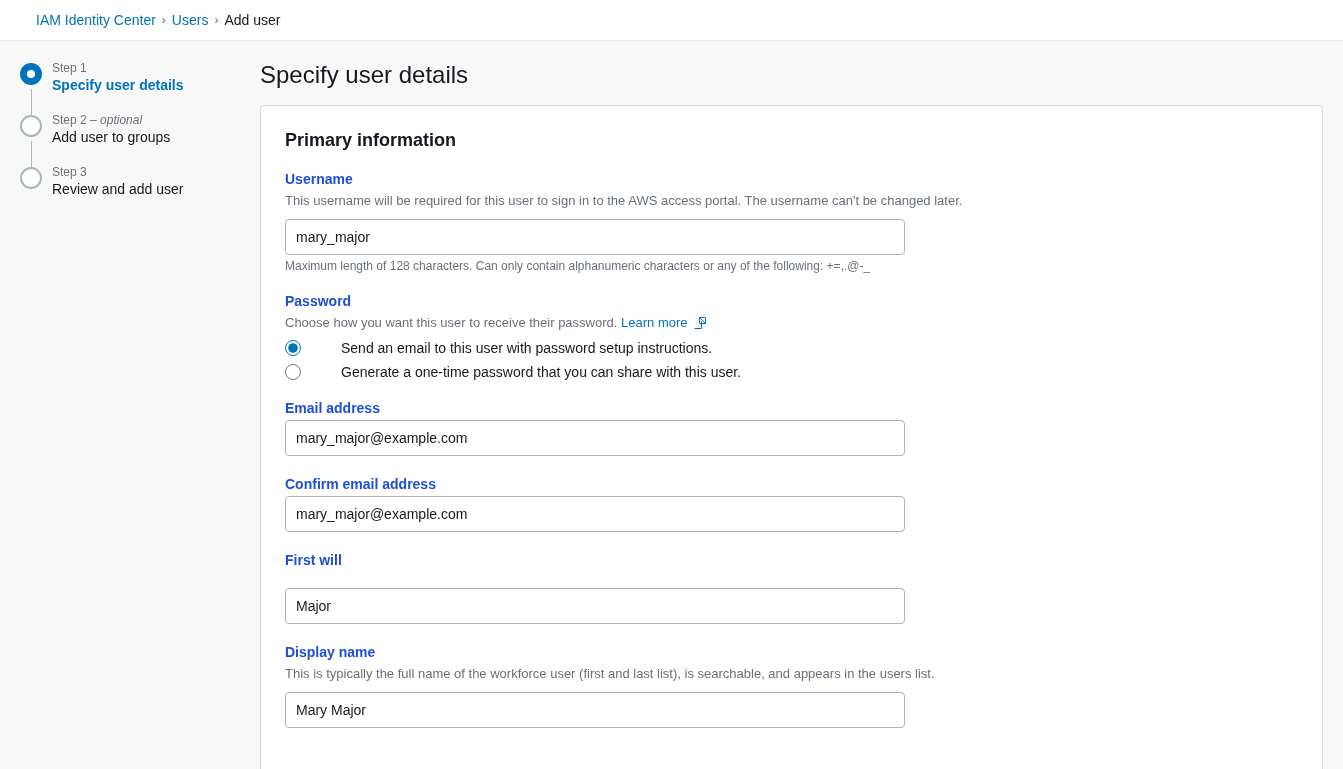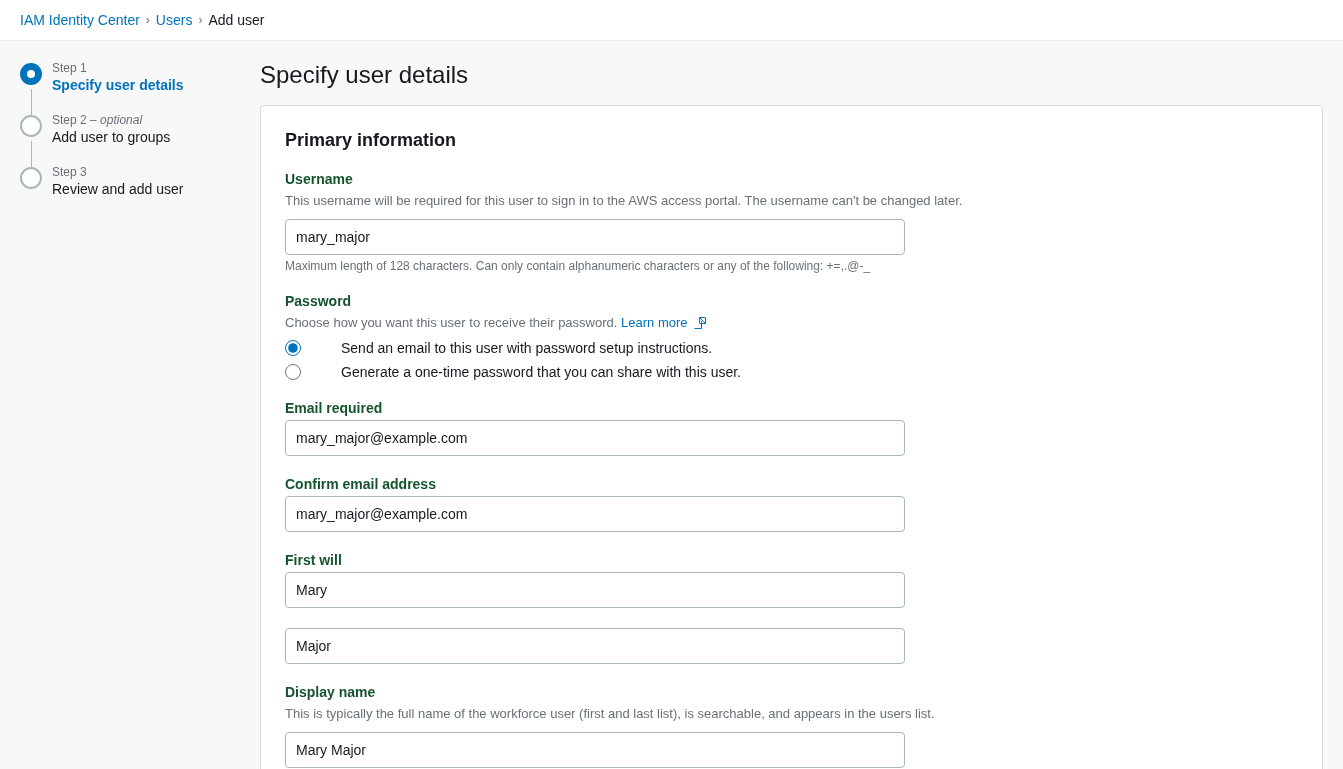--- a/index.html
+++ b/index.html
@@ -9,21 +9,21 @@
       color: #16191f;
       background: #f8f8f8;
       min-height: 769px;
     }
 
     
     .breadcrumb {
       display: flex;
       align-items: center;
       gap: 6px;
-      padding: 12px 20px;
+      padding: 12px 36px;
       font-size: 14px;
       background: #fff;
       border-bottom: 1px solid #eaeded;
     }
     .breadcrumb a {
       color: #0073bb;
       text-decoration: none;
     }
     .breadcrumb-sep {
       color: #687078;
@@ -134,21 +134,21 @@
       margin-bottom: 20px;
     }
 
     
     .form-field {
       margin-bottom: 20px;
     }
     .form-label {
       font-size: 14px;
       font-weight: 700;
-      color: #14532d;
+      color: #1d4ed8;
       margin-bottom: 4px;
       display: block;
     }
     .form-description {
       font-size: 13px;
       color: #687078;
       margin-bottom: 8px;
       line-height: 1.5;
     }
     .form-description a {
@@ -285,32 +285,31 @@
             <span class="radio-label">Send an email to this user with password setup instructions.</span>
           </label>
           <label class="radio-option">
             <input type="radio" name="password-type" id="generate-otp" style="">
             <span class="radio-label">Generate a one-time password that you can share with this user.</span>
           </label>
         </div>
       </div>
 
       <div class="form-field">
-        <label class="form-label" for="email-input">Email required</label>
+        <label class="form-label" for="email-input">Email address</label>
         <input class="form-input" id="email-input" type="email" value="mary_major@example.com" style="">
       </div>
 
       <div class="form-field">
         <label class="form-label" for="confirm-email-input">Confirm email address</label>
         <input class="form-input" id="confirm-email-input" type="email" value="mary_major@example.com" style="">
       </div>
 
       <div class="form-field">
         <label class="form-label" for="first-name-input">First will</label>
-        <input class="form-input" id="first-name-input" type="text" value="Mary" style="">
       </div>
 
       <div class="form-field">
         <input class="form-input" id="last-name-input" type="text" value="Major" style="">
       </div>
 
       <div class="form-field">
         <label class="form-label" for="display-name-input">Display name</label>
         <p class="form-description">This is typically the full name of the workforce user (first and last list), is searchable, and appears in the users list.</p>
         <input class="form-input" id="display-name-input" type="text" value="Mary Major" style="">

